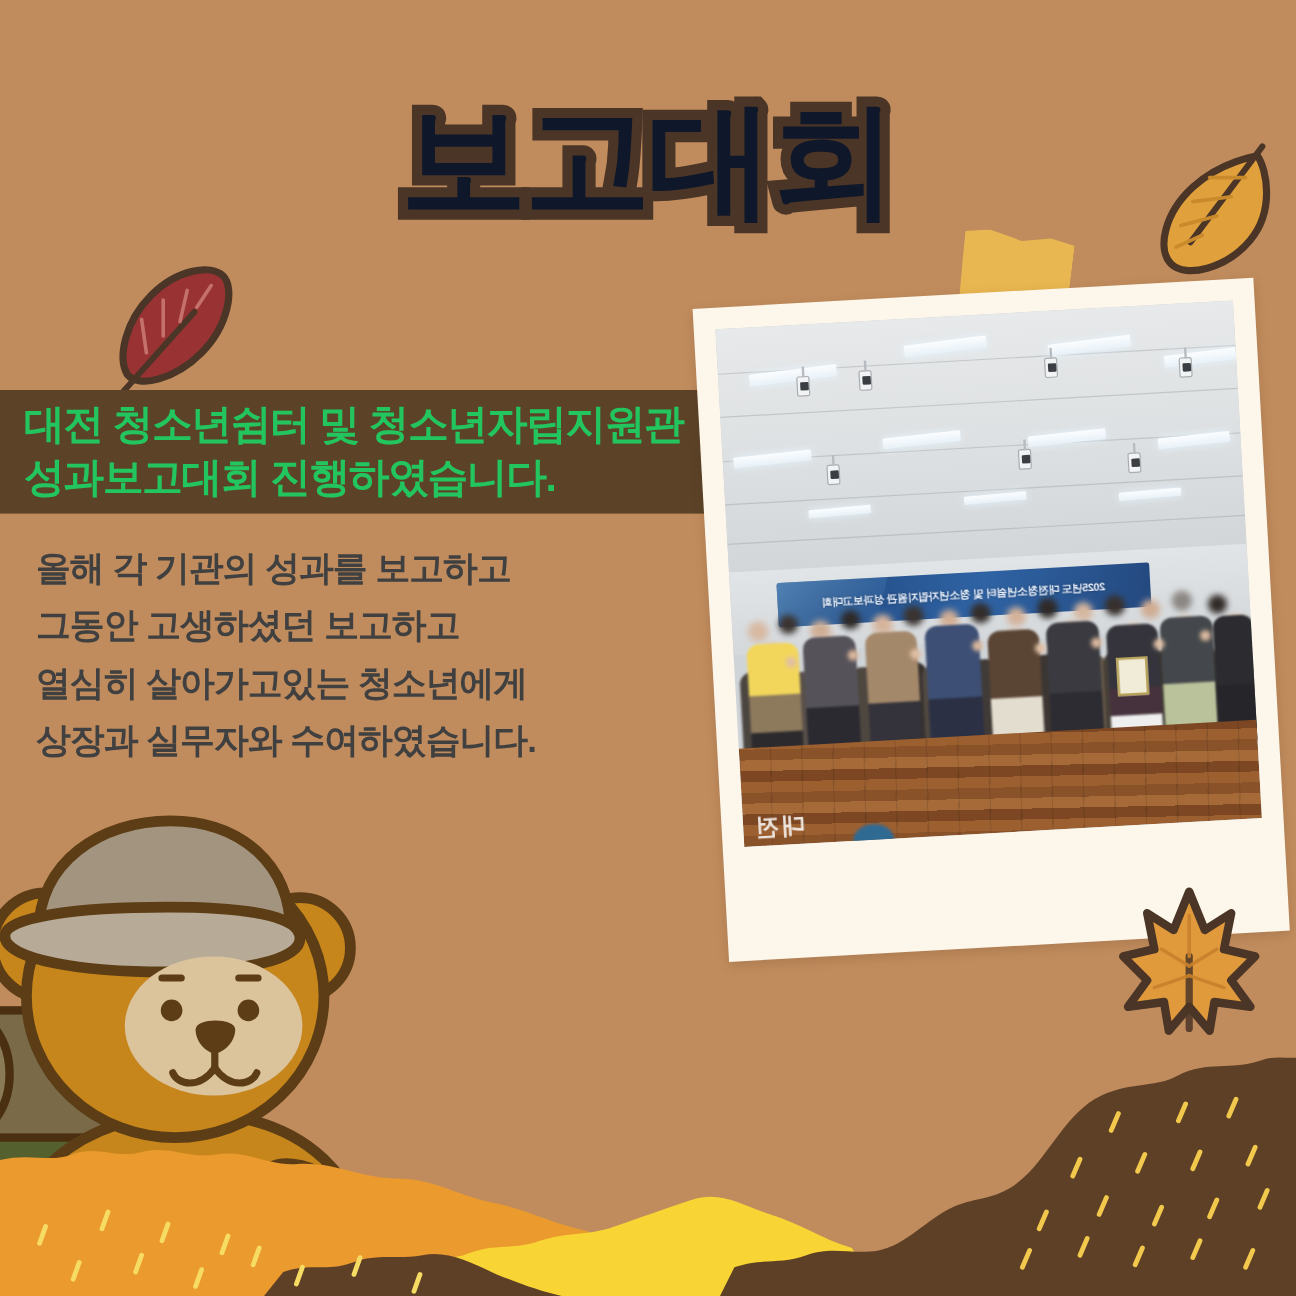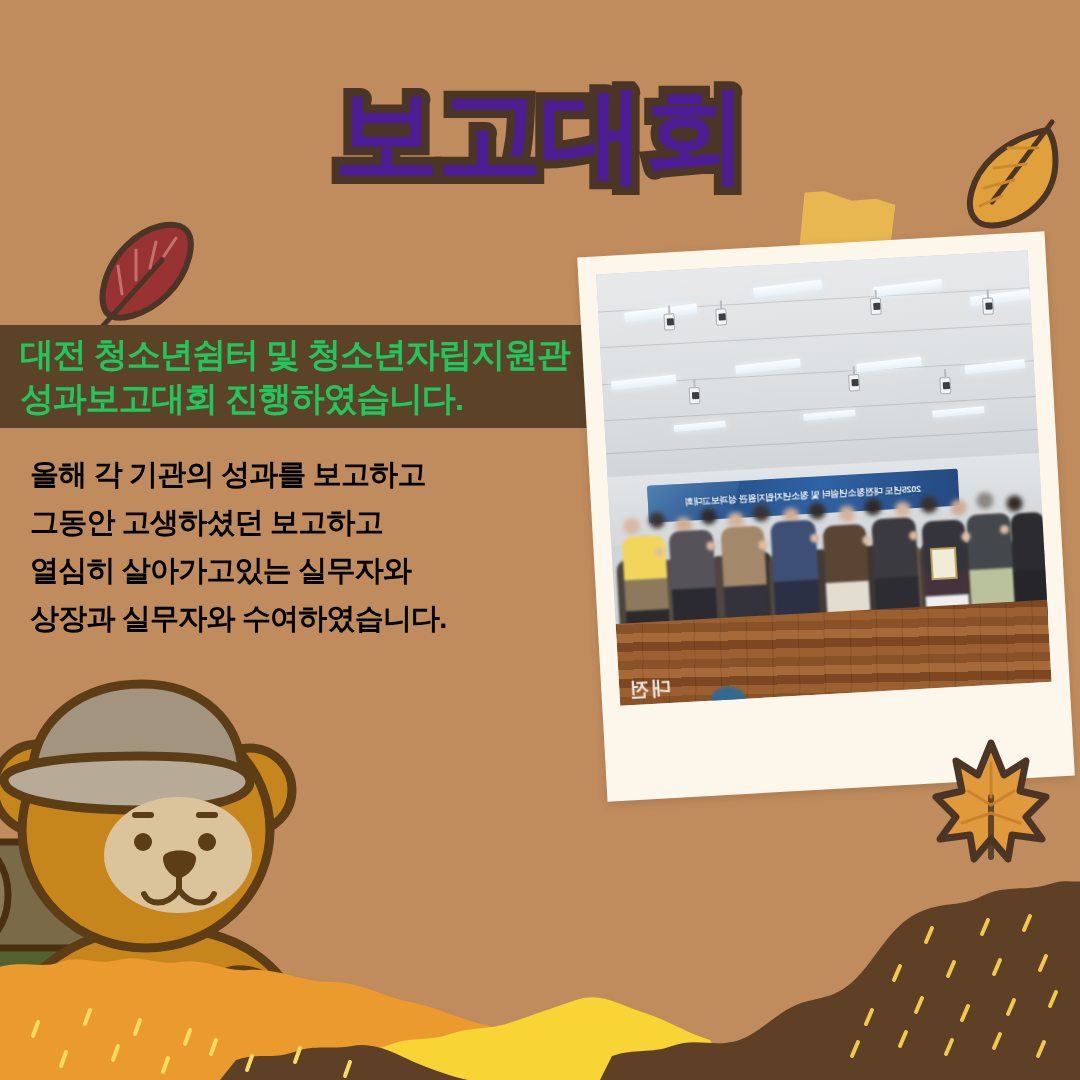--- a/index.html
+++ b/index.html
@@ -34,21 +34,21 @@
   .title-seg{
     font-size:105px;
     font-weight:900;
     line-height:1.06;
     letter-spacing:-2px;
     -webkit-text-stroke:17px #4a3526;
     paint-order:stroke fill;
     display:inline-block;
   }
   .title-a{ color:#e09a46; }
-  .title-b{ color:#4c1d95; }
+  .title-b{ color:#0f172a; }
 
   
   .tape{
     position:absolute;
     left:797px; top:194px;
     width:92px; height:124px;
     background:#f2c14e;
     opacity:.82;
     transform:rotate(7deg);
     clip-path:polygon(0% 3%, 22% 0%, 52% 5%, 78% 1%, 100% 4%,
@@ -73,21 +73,21 @@
     white-space:nowrap;
   }
 
   
   .body-text{
     position:absolute;
     left:30px; top:450px;
     width:540px;
   }
   .body-line{
-    color:#000000;
+    color:#404040;
     font-size:29px;
     font-weight:700;
     line-height:1.66;
     letter-spacing:-.8px;
     white-space:nowrap;
   }
 
   
   .polaroid{
     position:absolute;
@@ -235,21 +235,21 @@
   </div>
 
   <div class="banner">
     <div class="banner-line">대전 청소년쉼터 및 청소년자립지원관</div>
     <div class="banner-line">성과보고대회 진행하였습니다.</div>
   </div>
 
   <div class="body-text">
     <div class="body-line">올해 각 기관의 성과를 보고하고</div>
     <div class="body-line">그동안 고생하셨던 보고하고</div>
-    <div class="body-line">열심히 살아가고있는 실무자와</div>
+    <div class="body-line">열심히 살아가고있는 청소년에게</div>
     <div class="body-line">상장과 실무자와 수여하였습니다.</div>
   </div>
 
   <div class="polaroid">
     <div class="photo">
       <div class="photo-inner">
 
         <div class="ceil">
           <div class="ceil-line" style="top:18%"></div>
           <div class="ceil-line" style="top:36%"></div>

